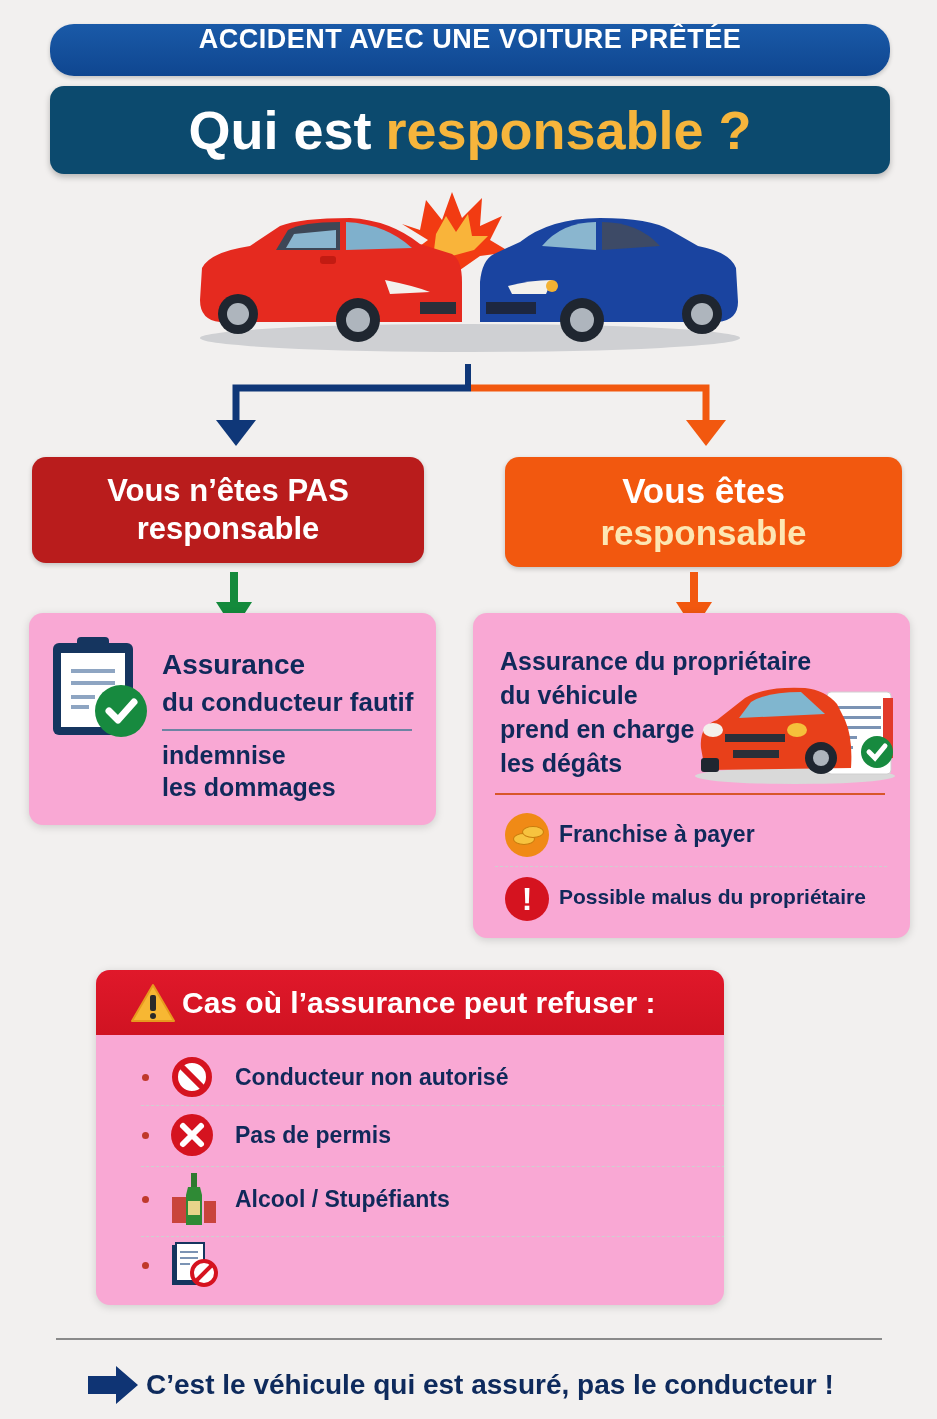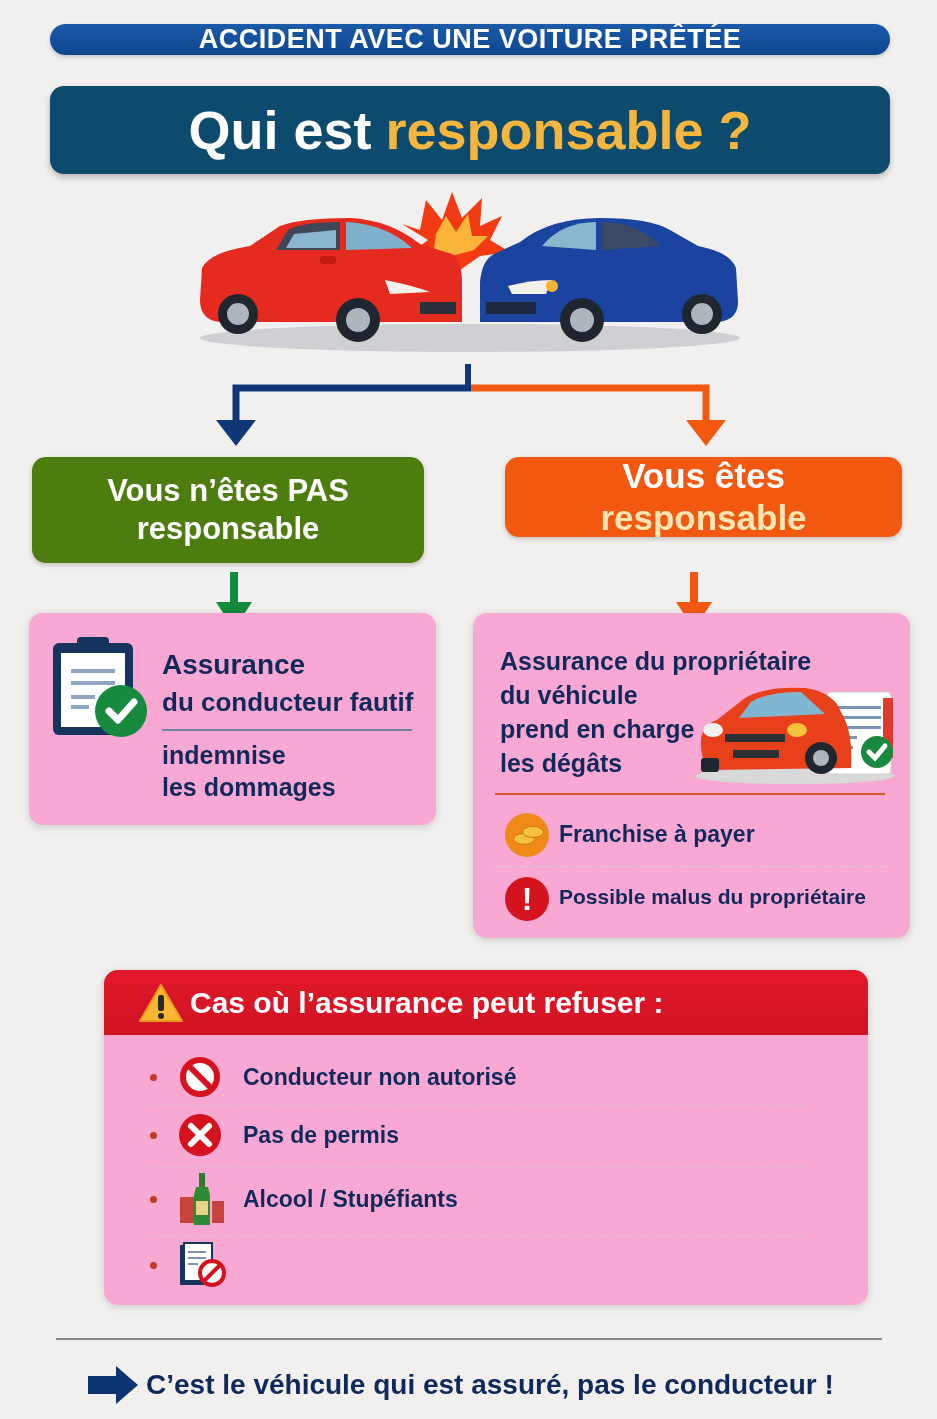--- a/index.html
+++ b/index.html
@@ -4,55 +4,55 @@
 <style>
   html, body { margin:0; padding:0; }
   body {
     width:937px; height:1419px; position:relative; overflow:hidden;
     background:#f2f0ef;
     font-family:"Liberation Sans", sans-serif;
     color:#0f2a57;
   }
   .abs { position:absolute; }
   .pill-top {
-    left:50px; top:24px; width:840px; height:31px;
+    left:50px; top:24px; width:840px; height:52px;
     background:linear-gradient(#1a5aa8,#0f4690);
     border-radius:24px; box-shadow:0 2px 4px rgba(0,0,0,.2);
-    display:flex; align-items:flex-end; justify-content:center;
+    display:flex; align-items:flex-start; justify-content:center;
     color:#fff; font-weight:bold; font-size:27px; letter-spacing:0.5px;
   }
   .title-box {
     left:50px; top:86px; width:840px; height:88px;
     background:#0c4a6e; border-radius:14px;
     box-shadow:0 3px 6px rgba(0,0,0,.25);
     display:flex; align-items:center; justify-content:center;
     font-weight:bold; font-size:54px; color:#fff;
   }
   .title-box .accent { color:#f6b53c; margin-left:14px;text-align:center; }
 
   .branch-box {
     border-radius:14px; display:flex; flex-direction:column;
     align-items:center; justify-content:center; text-align:center;
     color:#fff; font-weight:bold; box-shadow:0 2px 5px rgba(0,0,0,.2);
   }
-  .green-box { left:32px; top:457px; width:392px; height:106px; background:#4d7c0f; font-size:31px; line-height:38px; }
-  .orange-box { left:505px; top:457px; width:397px; height:80px; background:#f2580f; font-size:35px; line-height:42px; }
+  .green-box { left:32px; top:457px; width:392px; height:106px; background:#b91c1c; font-size:31px; line-height:38px; }
+  .orange-box { left:505px; top:457px; width:397px; height:110px; background:#f2580f; font-size:35px; line-height:42px; }
   .orange-box .l2 { color:#fde6b3; }
 
   .card {
     background:#f9a8d4; border-radius:14px;
     box-shadow:0 2px 8px rgba(0,0,0,.15);
   }
   .card-left { left:29px; top:613px; width:407px; height:212px; }
   .card-right { left:473px; top:613px; width:437px; height:325px; }
 
   .txt-bold { font-weight:bold; }
   .ct { color:#10295a; }
 
-  .refuse-card { left:96px; top:970px; width:764px; height:335px; overflow:hidden;margin-left:8px; }
+  .refuse-card { left:96px; top:970px; width:628px; height:335px; overflow:hidden; }
   .refuse-head {
     position:absolute; left:0; top:0; width:100%; height:65px;
     background:linear-gradient(#e0182a,#d01322);
     display:flex; align-items:center; color:#fff; font-weight:bold; font-size:30px;
   }
   .refuse-item { position:absolute; left:0; width:100%; height:58px; display:flex; align-items:center;gap:11px; }
   .bullet { width:7px; height:7px; border-radius:50%; background:#c0392b; margin-left:46px; margin-right:10px; }
   .item-label { font-weight:bold; font-size:23px; color:#10295a; margin-left:10px; }
   .dotted { position:absolute; left:45px; width:654px; border-top:1px dashed #cfcfcf; }
 

